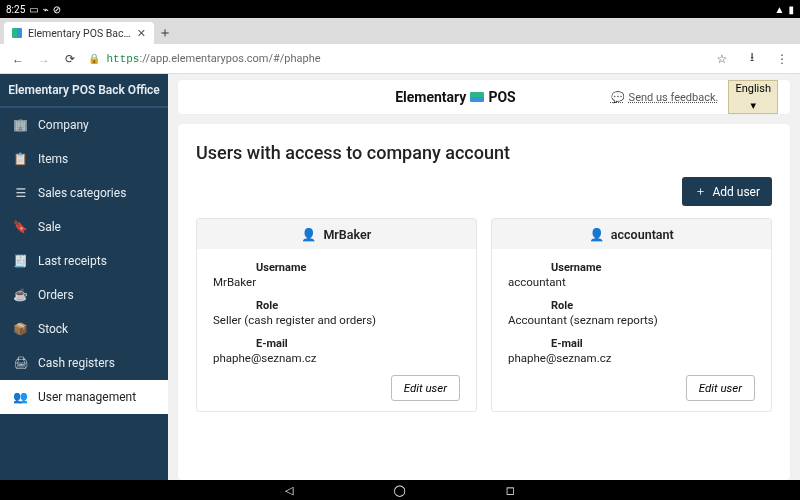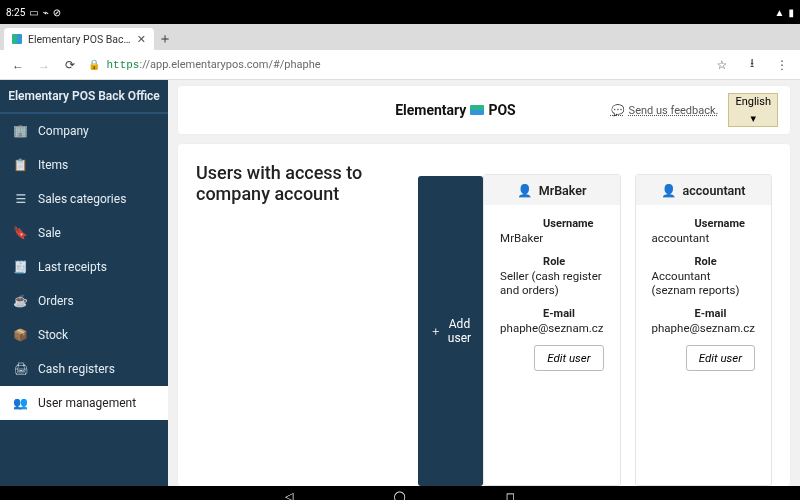--- a/index.html
+++ b/index.html
@@ -1,19 +1,19 @@
 <!DOCTYPE html>
 <html><head>
 <meta charset="utf-8">
 <style>
   * { margin: 0; padding: 0; box-sizing: border-box; font-family: -apple-system, BlinkMacSystemFont, "Segoe UI", Roboto, Arial, sans-serif; }
   html, body { width: 800px; height: 500px; overflow: hidden; background: #000; }
 
   
-  .statusbar { height: 24px; background: #000; color: #fff; font-size: 10px; display: flex; justify-content: space-between; align-items: center; padding: 0 6px; }
+  .statusbar { height: 18px; background: #000; color: #fff; font-size: 10px; display: flex; justify-content: space-between; align-items: center; padding: 0 6px; }
   .statusbar .left, .statusbar .right { display: flex; gap: 4px; align-items: center; }
   .statusbar .glyph { font-size: 10px; }
 
   
   .tabstrip { height: 26px; background: #dcdcdd; display: flex; align-items: flex-end; padding: 0 4px; }
   .tab { background: #fff; height: 22px; display: flex; align-items: center; gap: 6px; padding: 0 8px; border-radius: 4px 4px 0 0; font-size: 10.5px; color: #333; max-width: 150px; }
   .tab .favicon { width: 10px; height: 10px; background: linear-gradient(90deg,#2db58a 50%,#3496d8 50%); border-radius: 1px; }
   .tab .title { white-space: nowrap; overflow: hidden; text-overflow: ellipsis; flex: 1; }
   .tab .tab-close { font-size: 11px; color: #555; }
   .newtab { width: 22px; height: 22px; display: flex; align-items: center; justify-content: center; color: #333; font-size: 14px; }
@@ -32,27 +32,27 @@
 
   .sidebar { width: 168px; background: #1d3b53; color: #e6edf2; display:flex; flex-direction:column; font-size: 12px; }
   .sidebar-header { height: 34px; display:flex; align-items:center; justify-content:center; font-size: 12px; font-weight: 600; background:#1d3b53; border-bottom: 2px solid #2a5274; }
   .side-item { height: 34px; display:flex; align-items:center; gap:10px; padding: 0 14px; cursor:pointer; }
   .side-item .ico { width:14px; display:flex; justify-content:center; font-size:12px; opacity:.85; }
   .side-item.active { background:#fff; color:#222; }
   .side-item.active .ico { opacity:1; }
 
   .main { flex:1; padding: 6px 10px 0 10px; display:flex; flex-direction:column; gap:10px; overflow:hidden; }
 
-  .topbar { background:#fff; border-radius:4px; height:48px; display:flex; align-items:center; padding:0 12px; box-shadow: 0 0 0 1px #eee; gap:10px; }
+  .topbar { background:#fff; border-radius:4px; height:34px; display:flex; align-items:center; padding:0 12px; box-shadow: 0 0 0 1px #eee; gap:10px; }
   .brand { flex:1; display:flex; justify-content:center; align-items:center; gap:4px; font-weight:700; font-size:14px; color:#111; }
   .brand .bars { display:inline-block; width:14px; height:10px; background: linear-gradient(#2db58a 0 50%, #3496d8 50% 100%); border-radius:1px; }
   .feedback { font-size:11px; color:#555; text-decoration: underline dotted; display:flex; align-items:center; gap:4px; }
   .lang { font-size:11px; background:#efe7c9; border:1px solid #cbbf8f; padding:1px 6px; display:flex; align-items:center; gap:4px;flex-direction:column; }
 
-  .content { background:#fff; border-radius:4px; flex:1; padding: 18px 18px 0 18px; box-shadow: 0 0 0 1px #eee; display:flex; }
+  .content { background:#fff; border-radius:4px; flex:1; padding: 18px 18px 0 18px; box-shadow: 0 0 0 1px #eee; display:flex; flex-direction:column; }
   .page-title { font-size:18px; font-weight:500; color:#222; }
   .actions-row { display:flex; justify-content:flex-end; margin-top:14px; }
   .btn-primary { background:#1d3b53; color:#fff; font-size:12px; border:none; padding:6px 12px; border-radius:3px; display:flex; align-items:center; gap:6px; cursor:pointer; }
 
   .cards { display:flex; gap:14px; margin-top:12px; }
   .card { flex:1; border:1px solid #e5e5e5; border-radius:3px; display:flex; flex-direction:column; }
   .card-header { background:#f4f4f4; height:30px; display:flex; align-items:center; justify-content:center; gap:6px; font-size:12.5px; font-weight:600; color:#222; }
   .card-body { padding: 12px 16px 10px 16px; display:flex; flex-direction:column; gap:10px; font-size:11.5px; color:#222; }
   .field-label { font-weight:700; font-size:11px;margin-left:43px; }
   .field-value { font-size:11.5px; margin-top:1px; }

